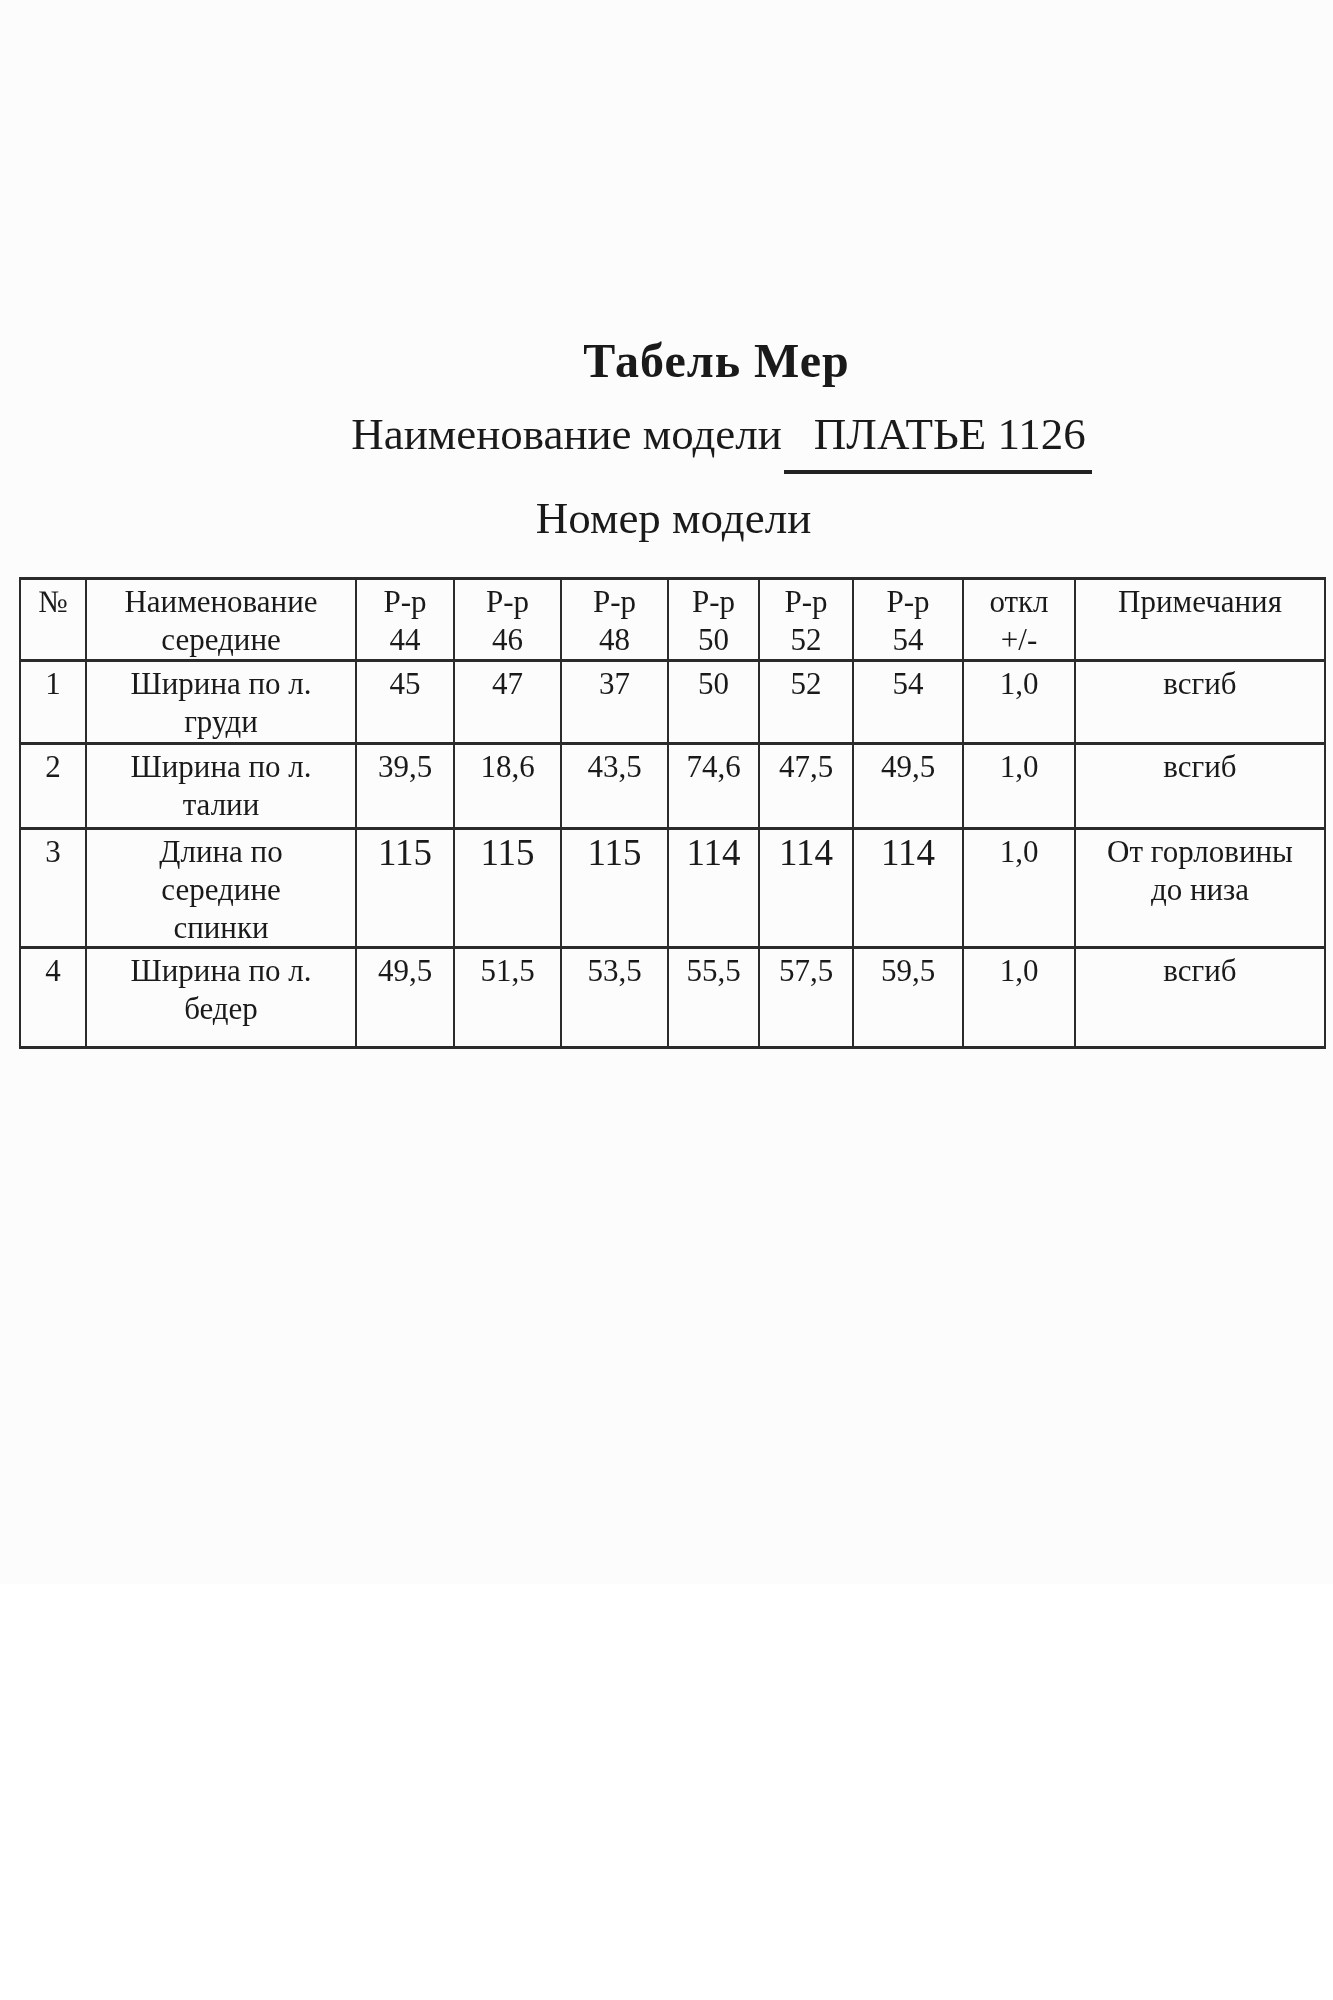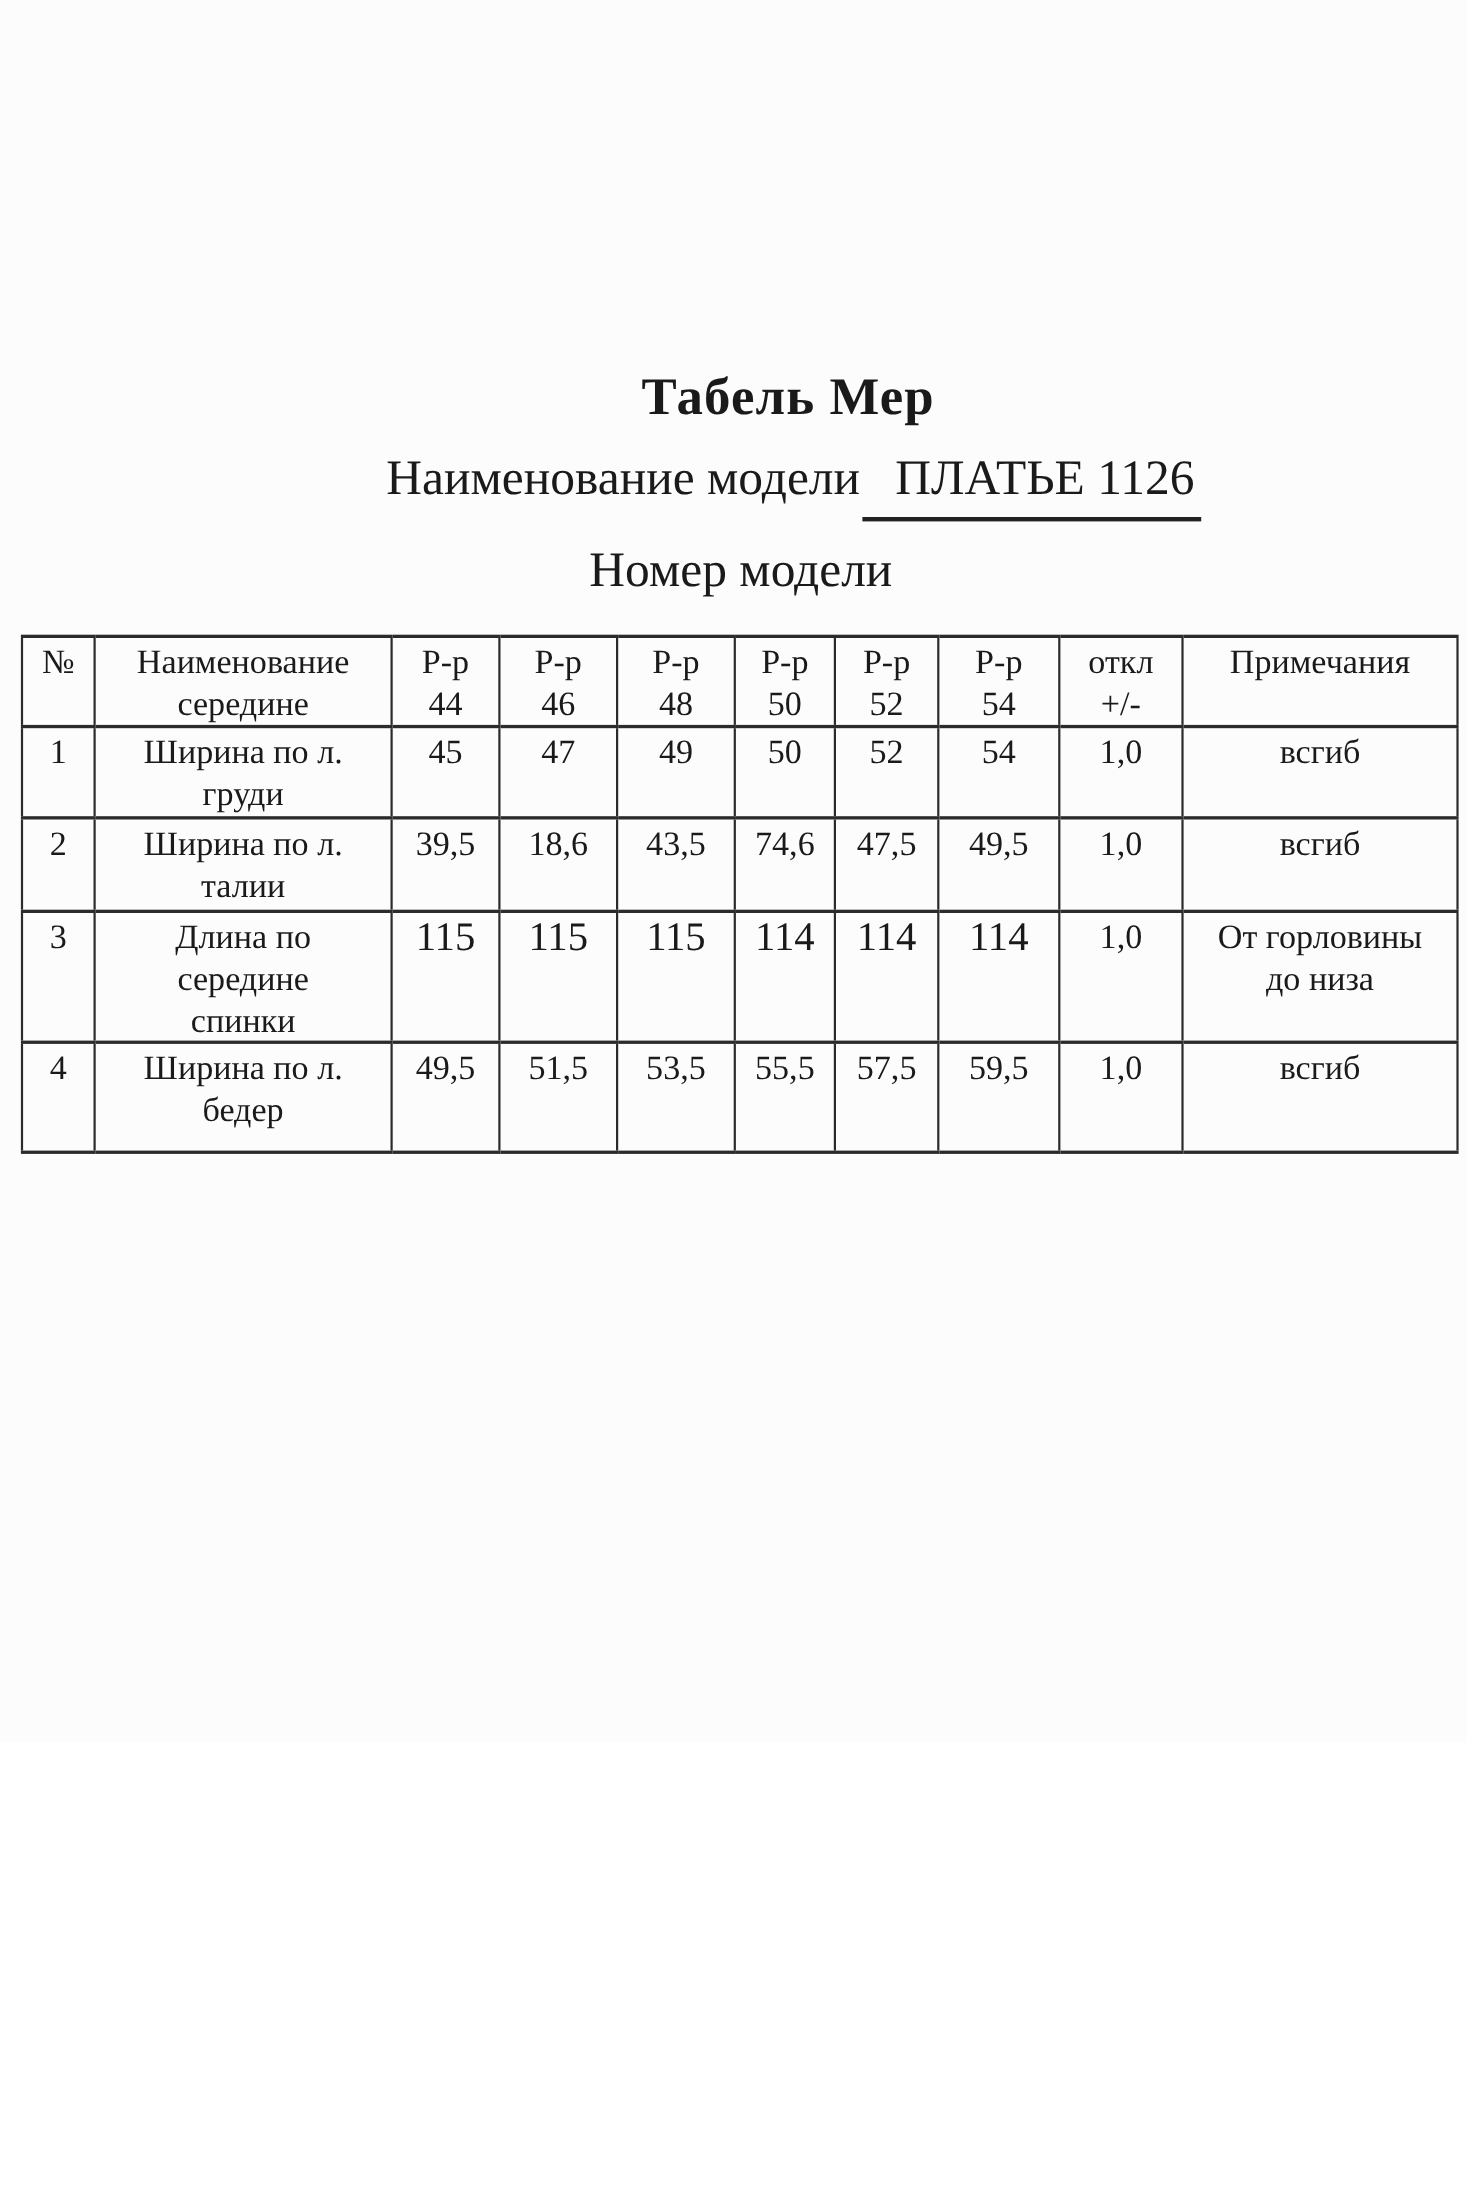--- a/index.html
+++ b/index.html
@@ -155,21 +155,21 @@
           <span class="hdr-line"></span>
         </th>
       </tr>
 
       <tr class="row-r0">
         <td>1</td>
         <td class="cell-wrap">Ширина по л.
 груди</td>
         <td>45</td>
         <td>47</td>
-        <td>49</td>
+        <td>37</td>
         <td>50</td>
         <td>52</td>
         <td>54</td>
         <td>1,0</td>
         <td class="cell-wrap">всгиб</td>
       </tr>
 
       <tr class="row-r1">
         <td>2</td>
         <td class="cell-wrap">Ширина по л.

